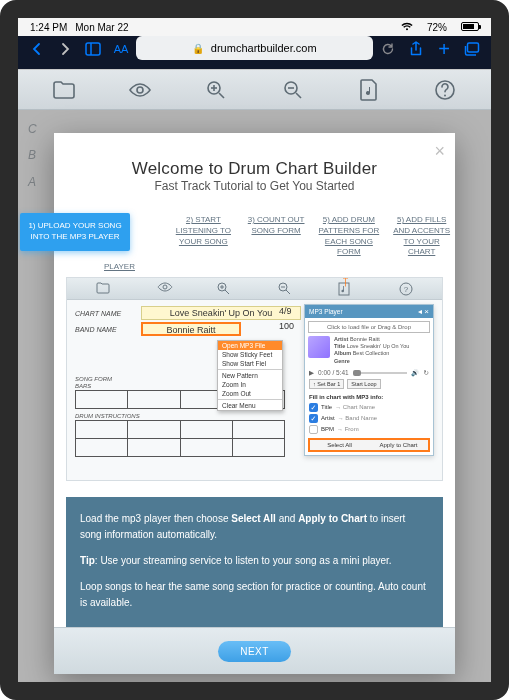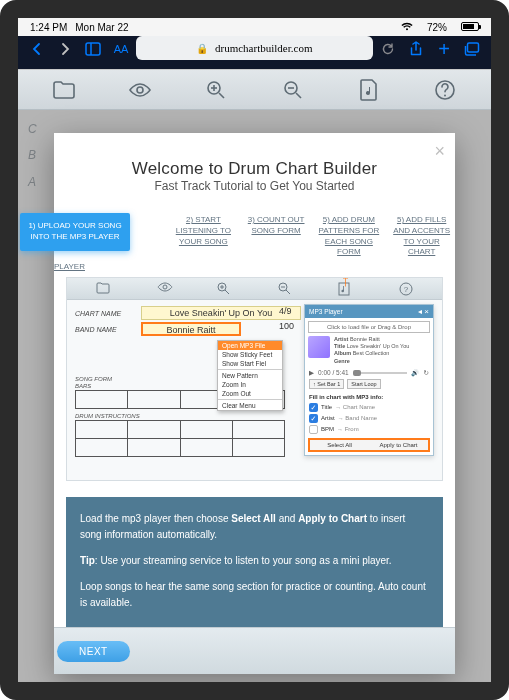--- a/index.html
+++ b/index.html
@@ -9,21 +9,21 @@
 .status .left{display:flex;gap:8px;}
 .status .right{display:flex;gap:14px;}
 .battery-icon{display:inline-block;width:18px;height:9px;border:1px solid #000;border-radius:2px;position:relative;}
 .battery-icon:after{content:"";position:absolute;right:-3px;top:2px;width:2px;height:4px;background:#000;border-radius:0 1px 1px 0;}
 .battery-icon .fill{position:absolute;left:1px;top:1px;bottom:1px;width:70%;background:#000;}
 .browser-bar{height:34px;background:#0f172a;border-bottom:1px solid #c9c9c9;display:flex;align-items:flex-start;padding:0 6px;gap:2px;}
 .nav-btn{width:26px;height:26px;display:flex;align-items:center;justify-content:center;color:#007aff;font-size:16px;}
 .nav-btn.disabled{color:#c0c0c0;}
 .addr{flex:1;height:24px;background:#eef0f2;border-radius:6px;display:flex;align-items:center;justify-content:center;gap:6px;font-size:11px;color:#5b5b5b;}
 .addr .lock{font-size:10px;color:#737373;}
-.addr .domain{color:#000;font-family:Liberation Serif, serif;}
+.addr .domain{color:#000;}
 .toolbar{height:40px;background:linear-gradient(#e2e7ea,#cfd6db);border-bottom:1px solid #b5bec4;display:flex;align-items:center;justify-content:space-around;padding:0 8px;color:#5e6b74;}
 .toolbar .ticon{width:24px;height:24px;display:flex;align-items:center;justify-content:center;}
 svg{display:block;}
 .dim-overlay{position:absolute;left:0;right:0;top:92px;bottom:0;background:rgba(60,60,60,0.35);}
 .modal{position:absolute;left:36px;right:36px;top:115px;bottom:8px;background:#fff;box-shadow:0 8px 30px rgba(0,0,0,.35);display:flex;flex-direction:column;}
 .modal .close{position:absolute;top:8px;right:10px;color:#bfbfbf;font-size:18px;cursor:pointer;}
 .modal-head{text-align:center;padding:26px 10px 14px;}
 .modal-head h1{font-size:17px;font-weight:400;color:#333;letter-spacing:.2px;}
 .modal-head p{font-size:12px;color:#555;}
 .steps{display:flex;align-items:flex-start;gap:6px;padding:6px 0 10px 0;font-size:8px;position:relative;justify-content:space-between;}
@@ -60,21 +60,21 @@
 .mp3 .chk{display:flex;align-items:center;gap:3px;padding:1px 4px;font-size:6px;}
 .mp3 .chk .box{width:9px;height:9px;background:#2b7de1;color:#fff;font-size:7px;text-align:center;line-height:9px;border-radius:2px;}
 .mp3 .chk .box.off{background:#fff;border:1px solid #bbb;}
 .mp3 .ftr{display:flex;gap:0;margin:3px;border:2px solid #ff7b1a;}
 .mp3 .ftr span{flex:1;text-align:center;font-size:6px;padding:2px 0;background:#f4f4f4;}
 .arrow{position:absolute;right:92px;top:-8px;color:#ff7b1a;font-size:18px;z-index:4;}
 .side-vals{position:absolute;right:148px;top:6px;font-size:9px;text-align:left;}
 .side-vals div{height:15px;}
 .info-panel{margin:16px 12px 0;background:#4f7a93;color:#fff;font-size:10px;line-height:1.6;padding:14px 14px 16px;}
 .info-panel b{font-weight:600;}
-.footer{margin-top:auto;height:48px;background:linear-gradient(#e4ebef,#d0dadf);display:flex;align-items:center;justify-content:flex-start;padding:0 3px;border-top:1px solid #c2ccd2;}
+.footer{margin-top:auto;height:48px;background:linear-gradient(#e4ebef,#d0dadf);display:flex;align-items:center;justify-content:center;padding:0 3px;border-top:1px solid #c2ccd2;}
 .next{background:linear-gradient(#68bdf6,#3ea0e6);color:#fff;font-size:10px;letter-spacing:.5px;padding:5px 22px;border-radius:11px;border:none;}
 .bg-letters{position:absolute;left:10px;top:98px;font-size:12px;font-style:italic;color:#9fa7ad;line-height:2.2;}
 </style>
 </head>
 <body>
 
 <div class="device">
 
   <div class="status">
     <div class="left">
@@ -192,21 +192,21 @@
       <p>Fast Track Tutorial to Get You Started</p>
     </div>
 
     <div class="steps">
       <div class="step active">1) UPLOAD YOUR SONG INTO THE MP3 PLAYER</div>
       <div class="step">2) START LISTENING TO YOUR SONG</div>
       <div class="step">3) COUNT OUT SONG FORM</div>
       <div class="step">5) ADD DRUM PATTERNS FOR EACH SONG FORM</div>
       <div class="step">5) ADD FILLS AND ACCENTS TO YOUR CHART</div>
     </div>
-    <div style="font-size:8px;color:#637482;text-decoration:underline;margin-top:-8px;margin-bottom:6px;">PLAYER</div>
+    <div style="font-size:8px;color:#637482;text-decoration:underline;padding-left:50px;margin-top:-8px;margin-bottom:6px;">PLAYER</div>
 
     <div class="screenshot">
       <div class="ss-toolbar">
         <div class="mini">
             <svg width="14" height="12" viewBox="0 0 14 12">
               <path d="M1 2a1 1 0 011-1h3l1 1h6a1 1 0 011 1v7a1 1 0 01-1 1H2a1 1 0 01-1-1z" stroke="#6a7882" fill="none"></path>
             </svg>
           </div>
         <div class="mini">
             <svg width="16" height="10" viewBox="0 0 16 10">

